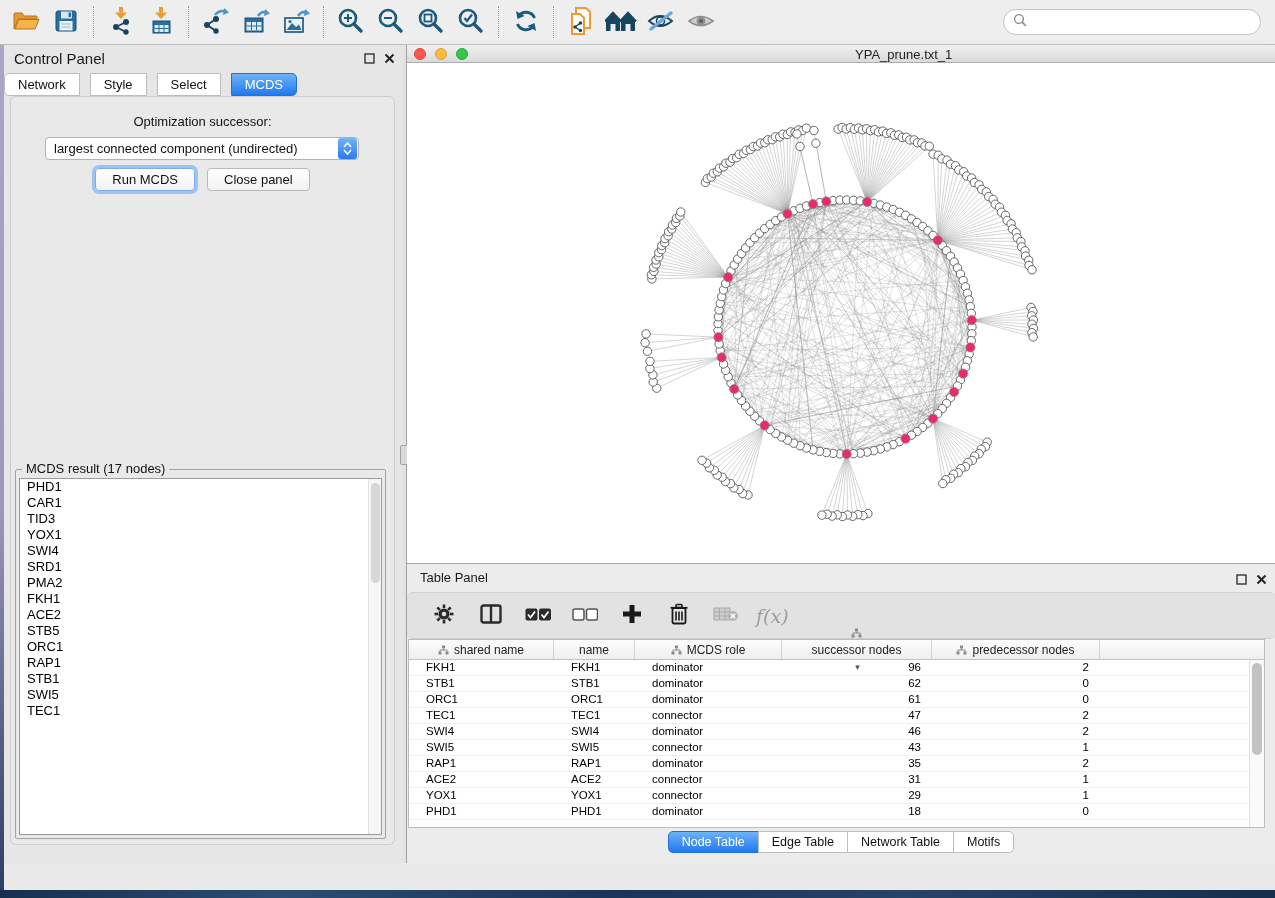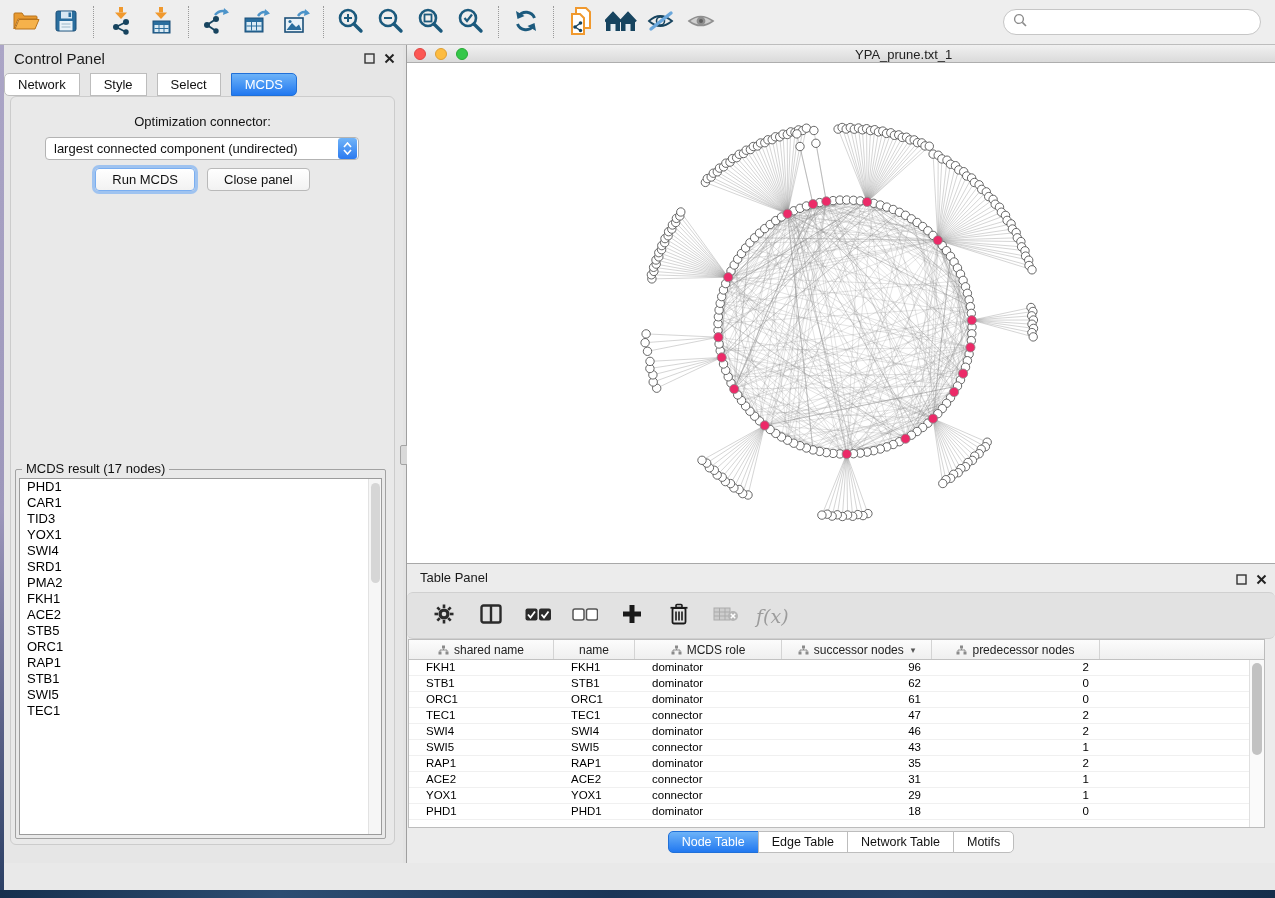--- a/index.html
+++ b/index.html
@@ -84,21 +84,21 @@
     border:none; cursor:pointer; }
   .fx-label { font-size:19px; font-family:"DejaVu Serif", serif; font-style:italic; color:#9c9c9c; }
 
   .node-table { position:absolute; left:1px; top:75px; width:857px; height:189px; background:#fff;
     border:1px solid #bcbcbc; }
   .nt-header { display:flex; height:20px; background:linear-gradient(#fcfcfc,#efefef); border-bottom:1px solid #c2c2c2;justify-content:center; }
   .nt-hcell { display:flex; align-items:center; justify-content:center; gap:5px; font-size:12px; color:#222;
     border-right:1px solid #d4d4d4; position:relative; cursor:pointer; }
   .nt-row { display:flex; height:16px; border-bottom:1px solid #f0f0f0; background:#fff; cursor:default; }
   .nt-cell { font-size:11.5px; color:#000; line-height:15px; white-space:nowrap; overflow:hidden; }
-  .c1 { width:145px; } .c2 { width:81px; } .c3 { width:147px; } .c4 { width:150px; } .c5 { width:168px; }
+  .c1 { width:145px; } .c2 { width:81px; } .c3 { width:147px; } .c4 { width:150px;flex-direction:column; } .c5 { width:168px; }
   .cfill { flex:1; border-right:none !important; }
   .txt { padding-left:17px; } .num { text-align:right; padding-right:11px; }
   .nt-scroll { position:absolute; right:0; top:20px; bottom:0; width:15px; background:#fafafa; border-left:1px solid #e0e0e0; }
   .nt-thumb { position:absolute; left:2px; top:3px; width:10px; height:92px; background:#c2c2c2; border-radius:5px; }
   .sort-chevron { font-size:9px; color:#555; margin-left:2px; }
 
   .tp-tabs { position:absolute; left:0; top:267px; width:868px; display:flex; justify-content:center; }
   .tp-tabs .seg-tab { font-size:12.5px; height:22px; }
 
   
@@ -324,21 +324,21 @@
             </svg></span>
       </span>
     </div>
     <div class="tab-row">
       <div class="seg-tab first">Network</div>
       <div class="seg-tab">Style</div>
       <div class="seg-tab">Select</div>
       <div class="seg-tab last selected">MCDS</div>
     </div>
     <div class="cp-body">
-      <div class="opt-label">Optimization connector:</div>
+      <div class="opt-label">Optimization successor:</div>
       <div class="dropdown">
         <span class="dd-text">largest connected component (undirected)</span>
         <span class="dd-stepper">
           <svg width="9" height="6" viewBox="0 0 9 6">
               <path d="M1 5 L4.5 1 L8 5" fill="none" stroke="#fff" stroke-width="1.6"></path>
             </svg>
           <svg width="9" height="6" viewBox="0 0 9 6">
               <path d="M1 1 L4.5 5 L8 1" fill="none" stroke="#fff" stroke-width="1.6"></path>
             </svg>
         </span>

